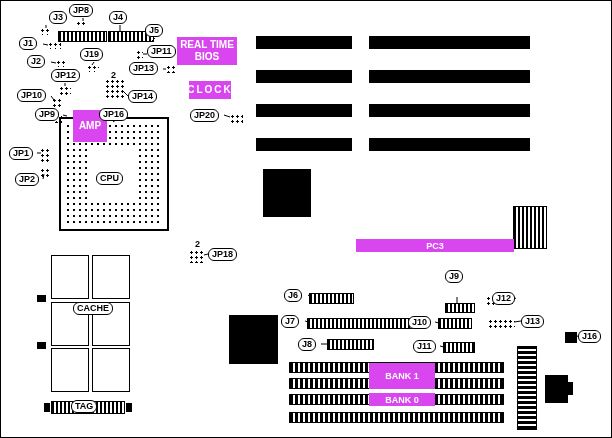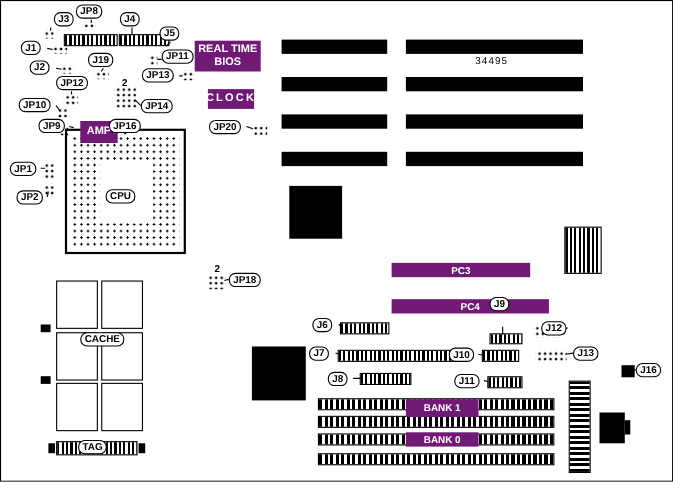--- a/index.html
+++ b/index.html
@@ -7,21 +7,21 @@
     position:relative; width:612px; height:438px; background:#fff;
     border:1px solid #000; box-sizing:border-box; overflow:hidden;
     font-family:"Liberation Sans","DejaVu Sans",sans-serif;
   }
   .callout {
     position:absolute; background:#fff; border:1px solid #000; border-radius:6px;
     font-size:9px; font-weight:bold; line-height:11px; height:11px; padding:0 3px;
     color:#000; z-index:6; white-space:nowrap; text-align:center;
   }
   .bbox {
-    position:absolute; background:#701a75; color:#fff; font-size:10px; font-weight:bold;
+    position:absolute; background:#d946ef; color:#fff; font-size:10px; font-weight:bold;
     display:flex; flex-direction:column; align-items:center; justify-content:center;
     z-index:3; text-align:center; line-height:12px;
   }
   .bar  { position:absolute; background:#000; z-index:2; }
   .comb {
     position:absolute; border:1px solid #000; box-sizing:border-box; z-index:2;
     background:repeating-linear-gradient(90deg,#000 0 2px,#fff 2px 4px);
   }
   .comb-h {
     position:absolute; border:1px solid #000; box-sizing:border-box; z-index:2;
@@ -86,31 +86,30 @@
   </svg>
 
   <div class="bar" style="left:255px;top:35px;width:96px;height:13px"></div>
   <div class="bar" style="left:368px;top:35px;width:161px;height:13px"></div>
   <div class="bar" style="left:255px;top:69px;width:96px;height:13px"></div>
   <div class="bar" style="left:368px;top:69px;width:161px;height:13px"></div>
   <div class="bar" style="left:255px;top:103px;width:96px;height:13px"></div>
   <div class="bar" style="left:368px;top:103px;width:161px;height:13px"></div>
   <div class="bar" style="left:255px;top:137px;width:96px;height:13px"></div>
   <div class="bar" style="left:368px;top:137px;width:161px;height:13px"></div>
-  <div class="ptext" style="left:431px;top:49px">34495</div>
+  <div class="ptext" style="left:431px;top:33px">34495</div>
 
   <div class="bbox" style="left:176px;top:36px;width:60px;height:28px">
     <span>REAL TIME</span>
     <span>BIOS</span>
   </div>
   <div class="bbox" style="left:188px;top:80px;width:42px;height:18px;letter-spacing:2px">CLOCK</div>
-  <div class="bbox" style="left:72px;top:109px;width:34px;height:20px">AMP</div>
-
-  <div class="bbox" style="left:355px;top:238px;width:126px;height:13px;font-size:9px">PC3</div>
-  <div class="bbox" style="left:355px;top:271px;width:143px;height:13px;font-size:9px">PC4</div>
+  <div class="bbox" style="left:72px;top:109px;width:34px;height:32px">AMP</div>
+
+  <div class="bbox" style="left:355px;top:238px;width:158px;height:13px;font-size:9px">PC3</div>
 
   <div id="cpu-socket">
     <div id="cpu-pinfield"></div>
     <div id="cpu-center"></div>
   </div>
   <div class="callout" style="left:95px;top:171px">CPU</div>
 
   <div class="qfp" style="left:262px;top:168px;width:48px;height:48px"></div>
   <div class="qfp" style="left:228px;top:314px;width:49px;height:49px"></div>
   <div class="comb" style="left:512px;top:205px;width:34px;height:43px"></div>
@@ -158,21 +157,21 @@
   <div class="comb" style="left:437px;top:317px;width:34px;height:11px"></div>
   <div class="comb" style="left:442px;top:341px;width:32px;height:11px"></div>
   <div class="pins" style="left:484px;top:294px;width:28px;height:12px"></div>
   <div class="pins" style="left:486px;top:317px;width:28px;height:11px"></div>
   <div class="bar" style="left:564px;top:331px;width:12px;height:11px"></div>
 
   <div class="simm" style="left:288px;top:361px;width:215px;height:11px"></div>
   <div class="simm" style="left:288px;top:377px;width:215px;height:11px"></div>
   <div class="simm" style="left:288px;top:393px;width:215px;height:11px"></div>
   <div class="simm" style="left:288px;top:411px;width:215px;height:11px"></div>
-  <div class="bbox" style="left:368px;top:362px;width:66px;height:16px;font-size:9px">BANK 1</div>
+  <div class="bbox" style="left:368px;top:362px;width:66px;height:26px;font-size:9px">BANK 1</div>
   <div class="bbox" style="left:368px;top:392px;width:66px;height:13px;font-size:9px">BANK 0</div>
 
   <div class="comb-h" style="left:516px;top:345px;width:20px;height:84px"></div>
   <div class="bar" style="left:544px;top:374px;width:23px;height:28px"></div>
   <div class="bar" style="left:567px;top:381px;width:5px;height:13px"></div>
 
   <div class="callout" style="left:48px;top:10px">J3</div>
   <div class="callout" style="left:68px;top:3px">JP8</div>
   <div class="callout" style="left:108px;top:10px">J4</div>
   <div class="callout" style="left:144px;top:23px">J5</div>

